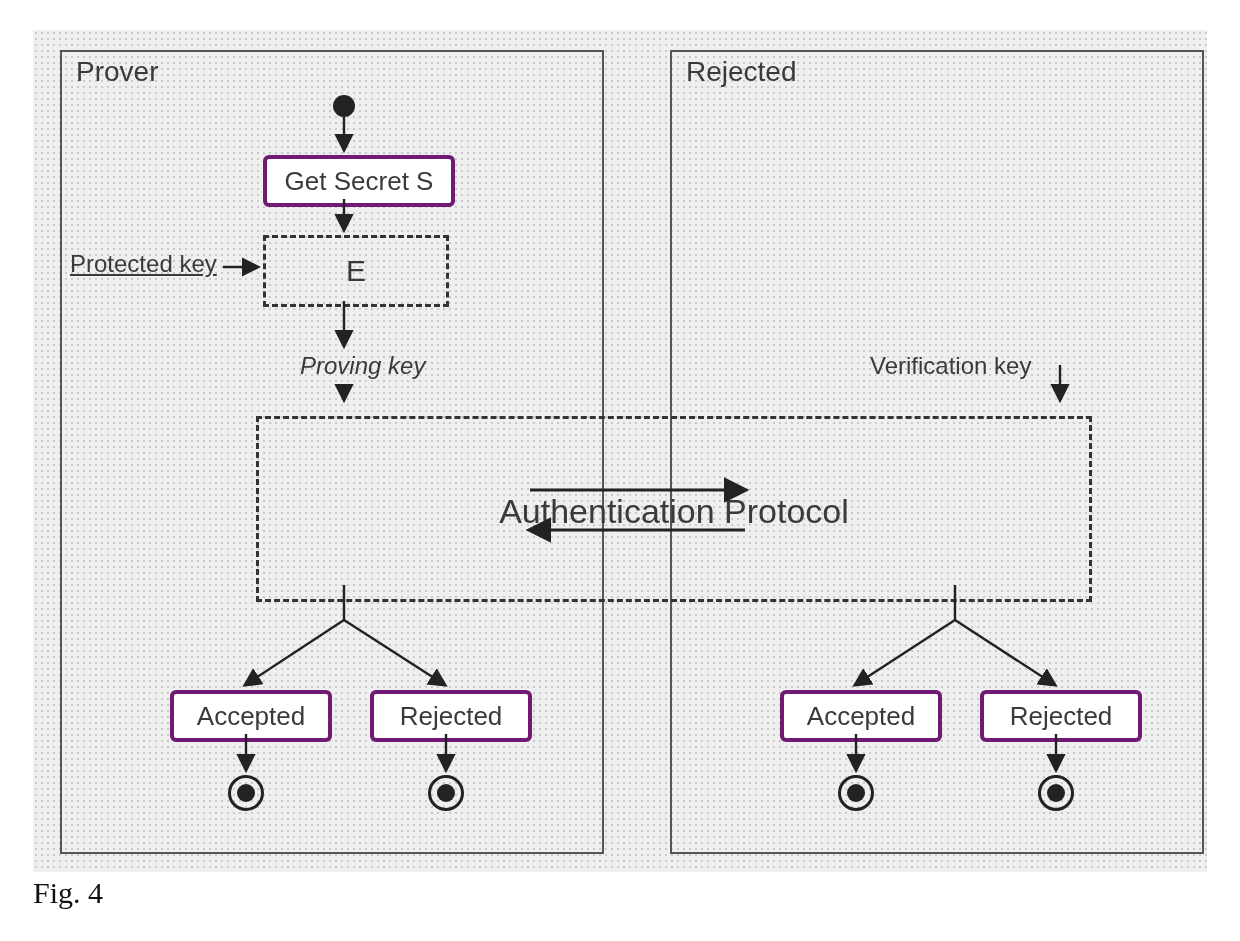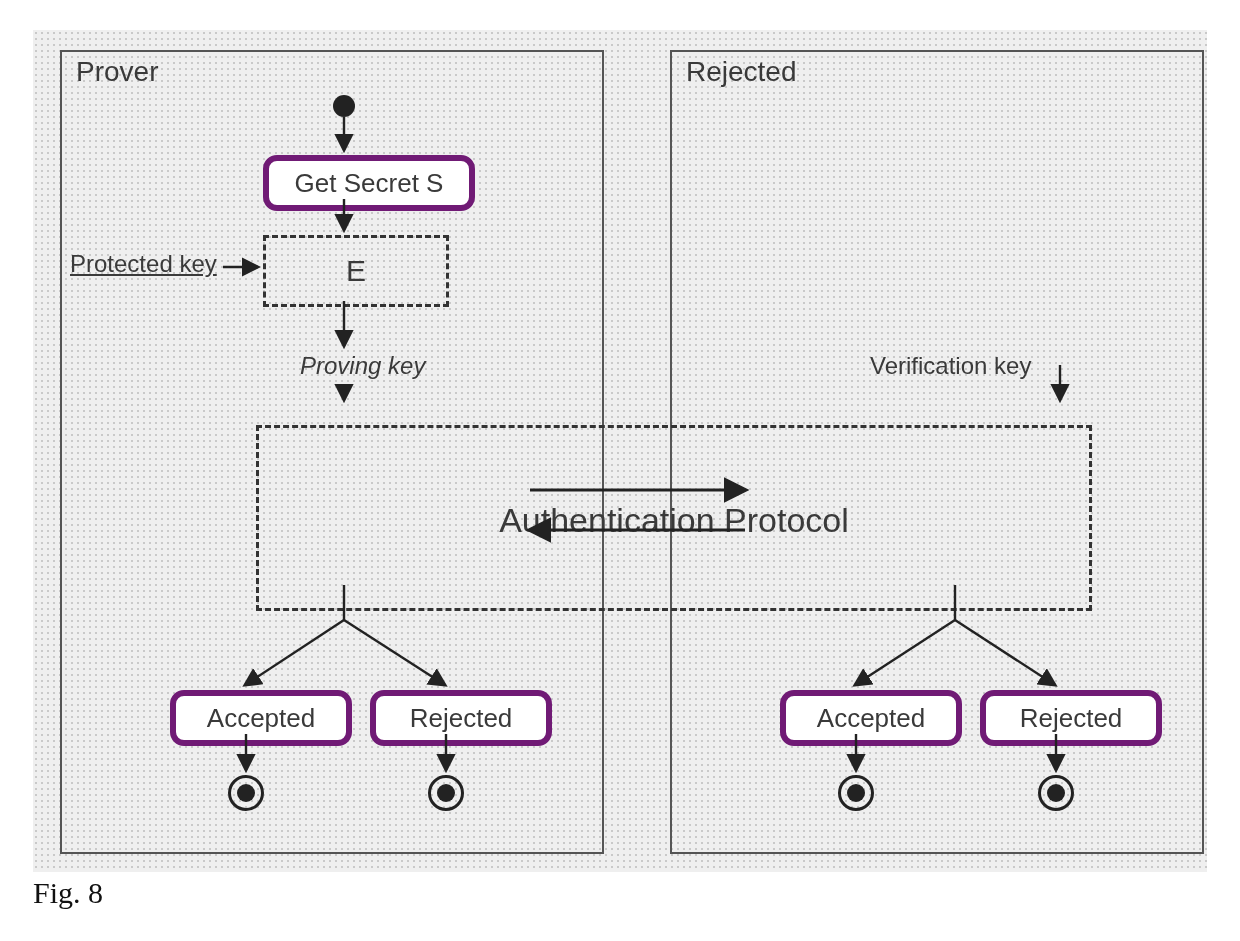--- a/index.html
+++ b/index.html
@@ -29,24 +29,24 @@
     position:absolute;width:22px;height:22px;border-radius:50%;
     background:#222;
   }
   .ringdot{
     position:absolute;width:30px;height:30px;border-radius:50%;
     border:3px solid #222;background:transparent;
     display:flex;align-items:center;justify-content:center;
   }
   .ringdot::after{content:"";width:18px;height:18px;border-radius:50%;background:#222;}
   .processbox{
-    position:absolute;border:6px solid #701a75;border-radius:14px;
+    position:absolute;border:4px solid #701a75;border-radius:6px;
     background:#fff;
     display:flex;align-items:center;justify-content:center;
-    padding:0 10px;
+    padding:0 2px;
     white-space:nowrap;
   }
   .dashedbox{
     position:absolute;border:3px dashed #333;background:transparent;
     display:flex;align-items:center;justify-content:center;
   }
   .label{position:absolute;white-space:nowrap;}
   .smalllabel{font-size:24px;}
   svg.overlay{
     position:absolute;left:0;top:0;width:1240px;height:941px;
@@ -78,21 +78,21 @@
 <div class="dashedbox" style="left:263px;top:235px;width:180px;height:66px;font-size:30px;">
   <span>E</span>
 </div>
 
 <div class="label smalllabel" style="left:70px;top:250px;text-decoration:underline;">Protected key</div>
 
 <div class="label smalllabel" style="left:300px;top:352px;font-style:italic;">Proving key</div>
 
 <div class="label smalllabel" style="left:870px;top:352px;">Verification key</div>
 
-<div class="dashedbox" style="left:256px;top:425px;width:830px;height:180px;flex-direction:column;">
+<div class="dashedbox" style="left:256px;top:416px;width:830px;height:180px;flex-direction:column;">
   <div style="font-size:34px;margin-top:4px;">Authentication Protocol</div>
 </div>
 
 <div class="processbox" style="left:170px;top:690px;width:150px;height:44px;">
   <span>Accepted</span>
 </div>
 <div class="processbox" style="left:370px;top:690px;width:150px;height:44px;">
   <span>Rejected</span>
 </div>
 
@@ -101,21 +101,21 @@
 </div>
 <div class="processbox" style="left:980px;top:690px;width:150px;height:44px;">
   <span>Rejected</span>
 </div>
 
 <div class="ringdot" style="left:228px;top:775px;"></div>
 <div class="ringdot" style="left:428px;top:775px;"></div>
 <div class="ringdot" style="left:838px;top:775px;"></div>
 <div class="ringdot" style="left:1038px;top:775px;"></div>
 
-<div class="figcap">Fig. 8</div>
+<div class="figcap">Fig. 4</div>
 
 <svg class="overlay">
   <defs>
     <marker id="arr" viewBox="0 0 12 12" refX="10" refY="6" markerWidth="8" markerHeight="8" orient="auto-start-reverse">
       <path d="M0,0 L12,6 L0,12 z" fill="#222"></path>
     </marker>
   </defs>
   <g stroke="#222" stroke-width="2.4" fill="none">
 
     <line x1="344" y1="117" x2="344" y2="150" marker-end="url(#arr)"></line>

